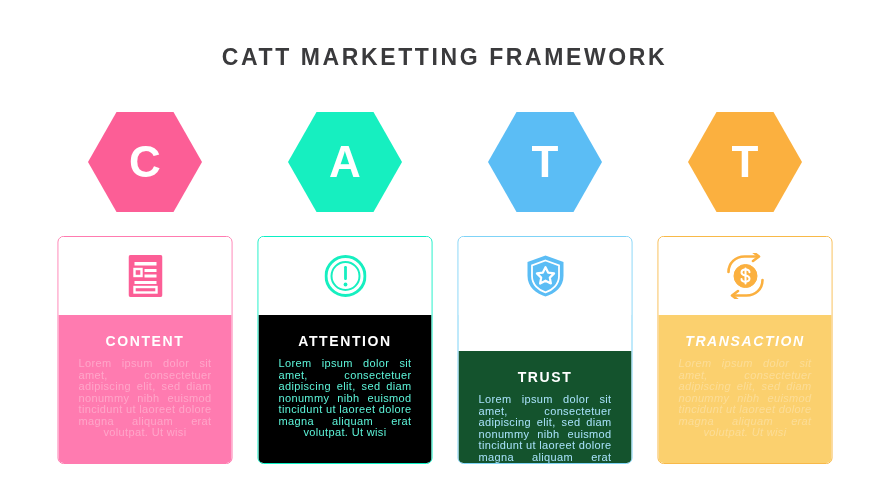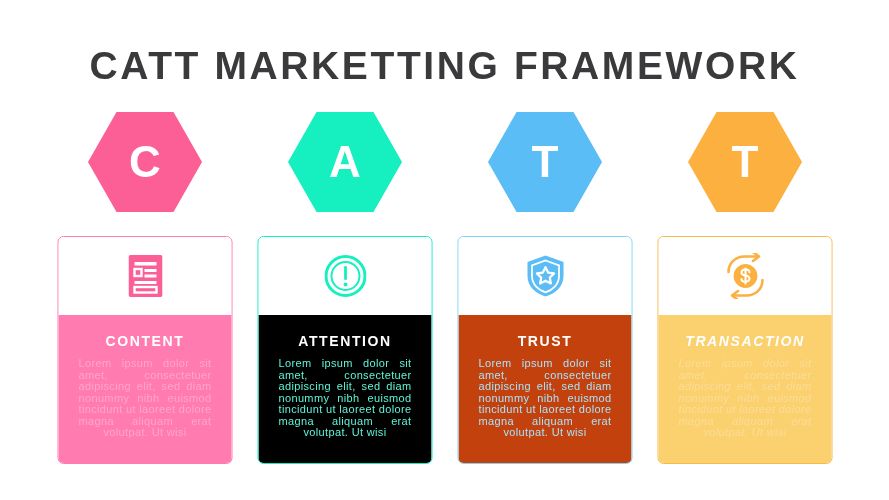--- a/index.html
+++ b/index.html
@@ -17,21 +17,21 @@
     background: #ffffff;
   }
 
   
   .title {
     position: absolute;
     top: 44px;
     left: 0;
     width: 889px;
     text-align: center;
-    font-size: 39px;
+    font-size: 23px;
     font-weight: 700;
     letter-spacing: 2.6px;
     color: #3a3a3c;
     font-family: "Liberation Sans", sans-serif;
   }
 
   
   .columns {
     position: absolute;
     top: 0;
@@ -184,21 +184,21 @@
         </div>
       </div>
       <div class="card" id="card2" style="border-color: rgb(127, 211, 247);">
         <div class="card-top">
           <svg class="icon-svg" width="40" height="44" viewBox="0 0 40 44">
             <path id="ic2a" d="M20 1.5 L38 8 V22 C38 33 29 40 20 42.5 C11 40 2 33 2 22 V8 Z" fill="#5BBDF5"></path>
             <path d="M20 6.5 L33.5 11.4 V22 C33.5 30.6 26.8 36.2 20 38.4 C13.2 36.2 6.5 30.6 6.5 22 V11.4 Z" fill="none" stroke="#ffffff" stroke-width="1.8"></path>
             <path d="M20 13.2 L22.6 18.6 L28.6 19.4 L24.3 23.6 L25.4 29.5 L20 26.7 L14.6 29.5 L15.7 23.6 L11.4 19.4 L17.4 18.6 Z" fill="none" stroke="#ffffff" stroke-width="2.2" stroke-linejoin="round"></path>
           </svg>
         </div>
-        <div class="card-body" id="body2" style="background: #c2410c;">
+        <div class="card-body" id="body2" style="background: #14532d; margin-top: 36px;">
           <div class="card-title">TRUST</div>
           <div class="card-text" id="txt2" style="color: rgb(168, 226, 251);">Lorem ipsum dolor sit amet, consectetuer adipiscing elit, sed diam nonummy nibh euismod tincidunt ut laoreet dolore magna aliquam erat volutpat. Ut wisi</div>
         </div>
       </div>
     </div>
 
     <div class="col col-3">
       <div class="hex-wrap">
         <div class="hex" id="hex3" style="background: rgb(251, 176, 63);">
           <span class="hex-letter">T</span>

